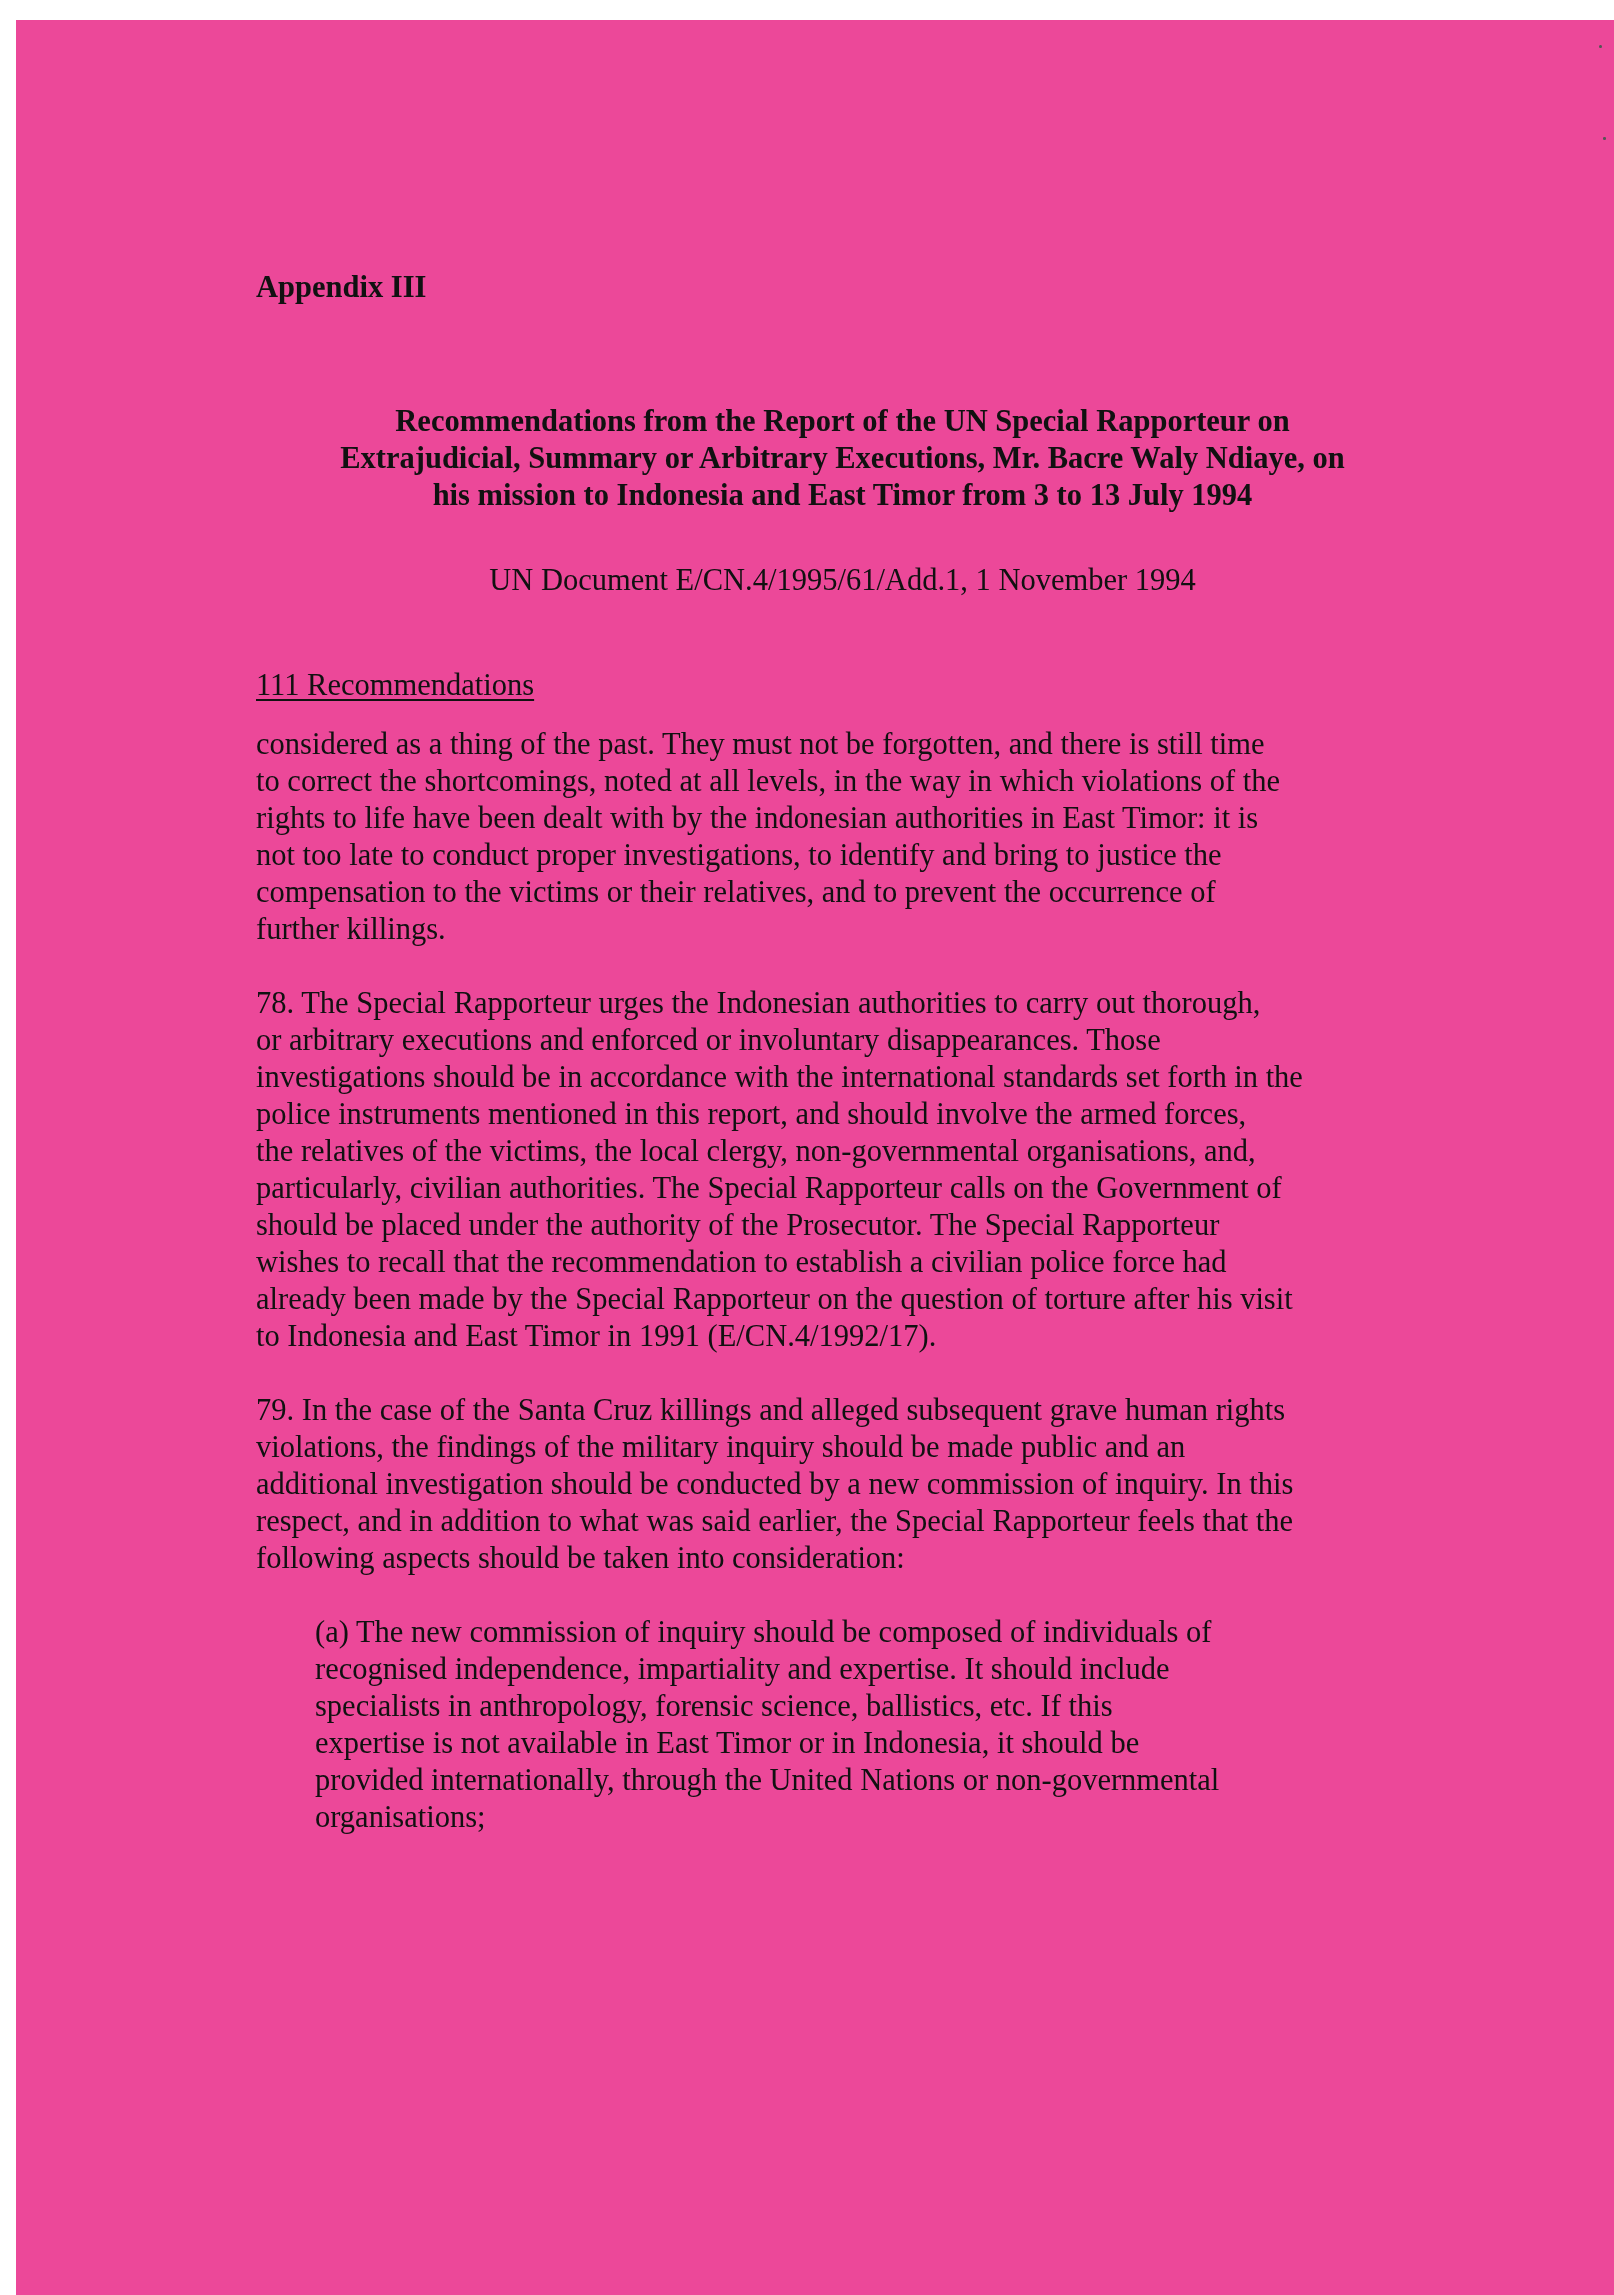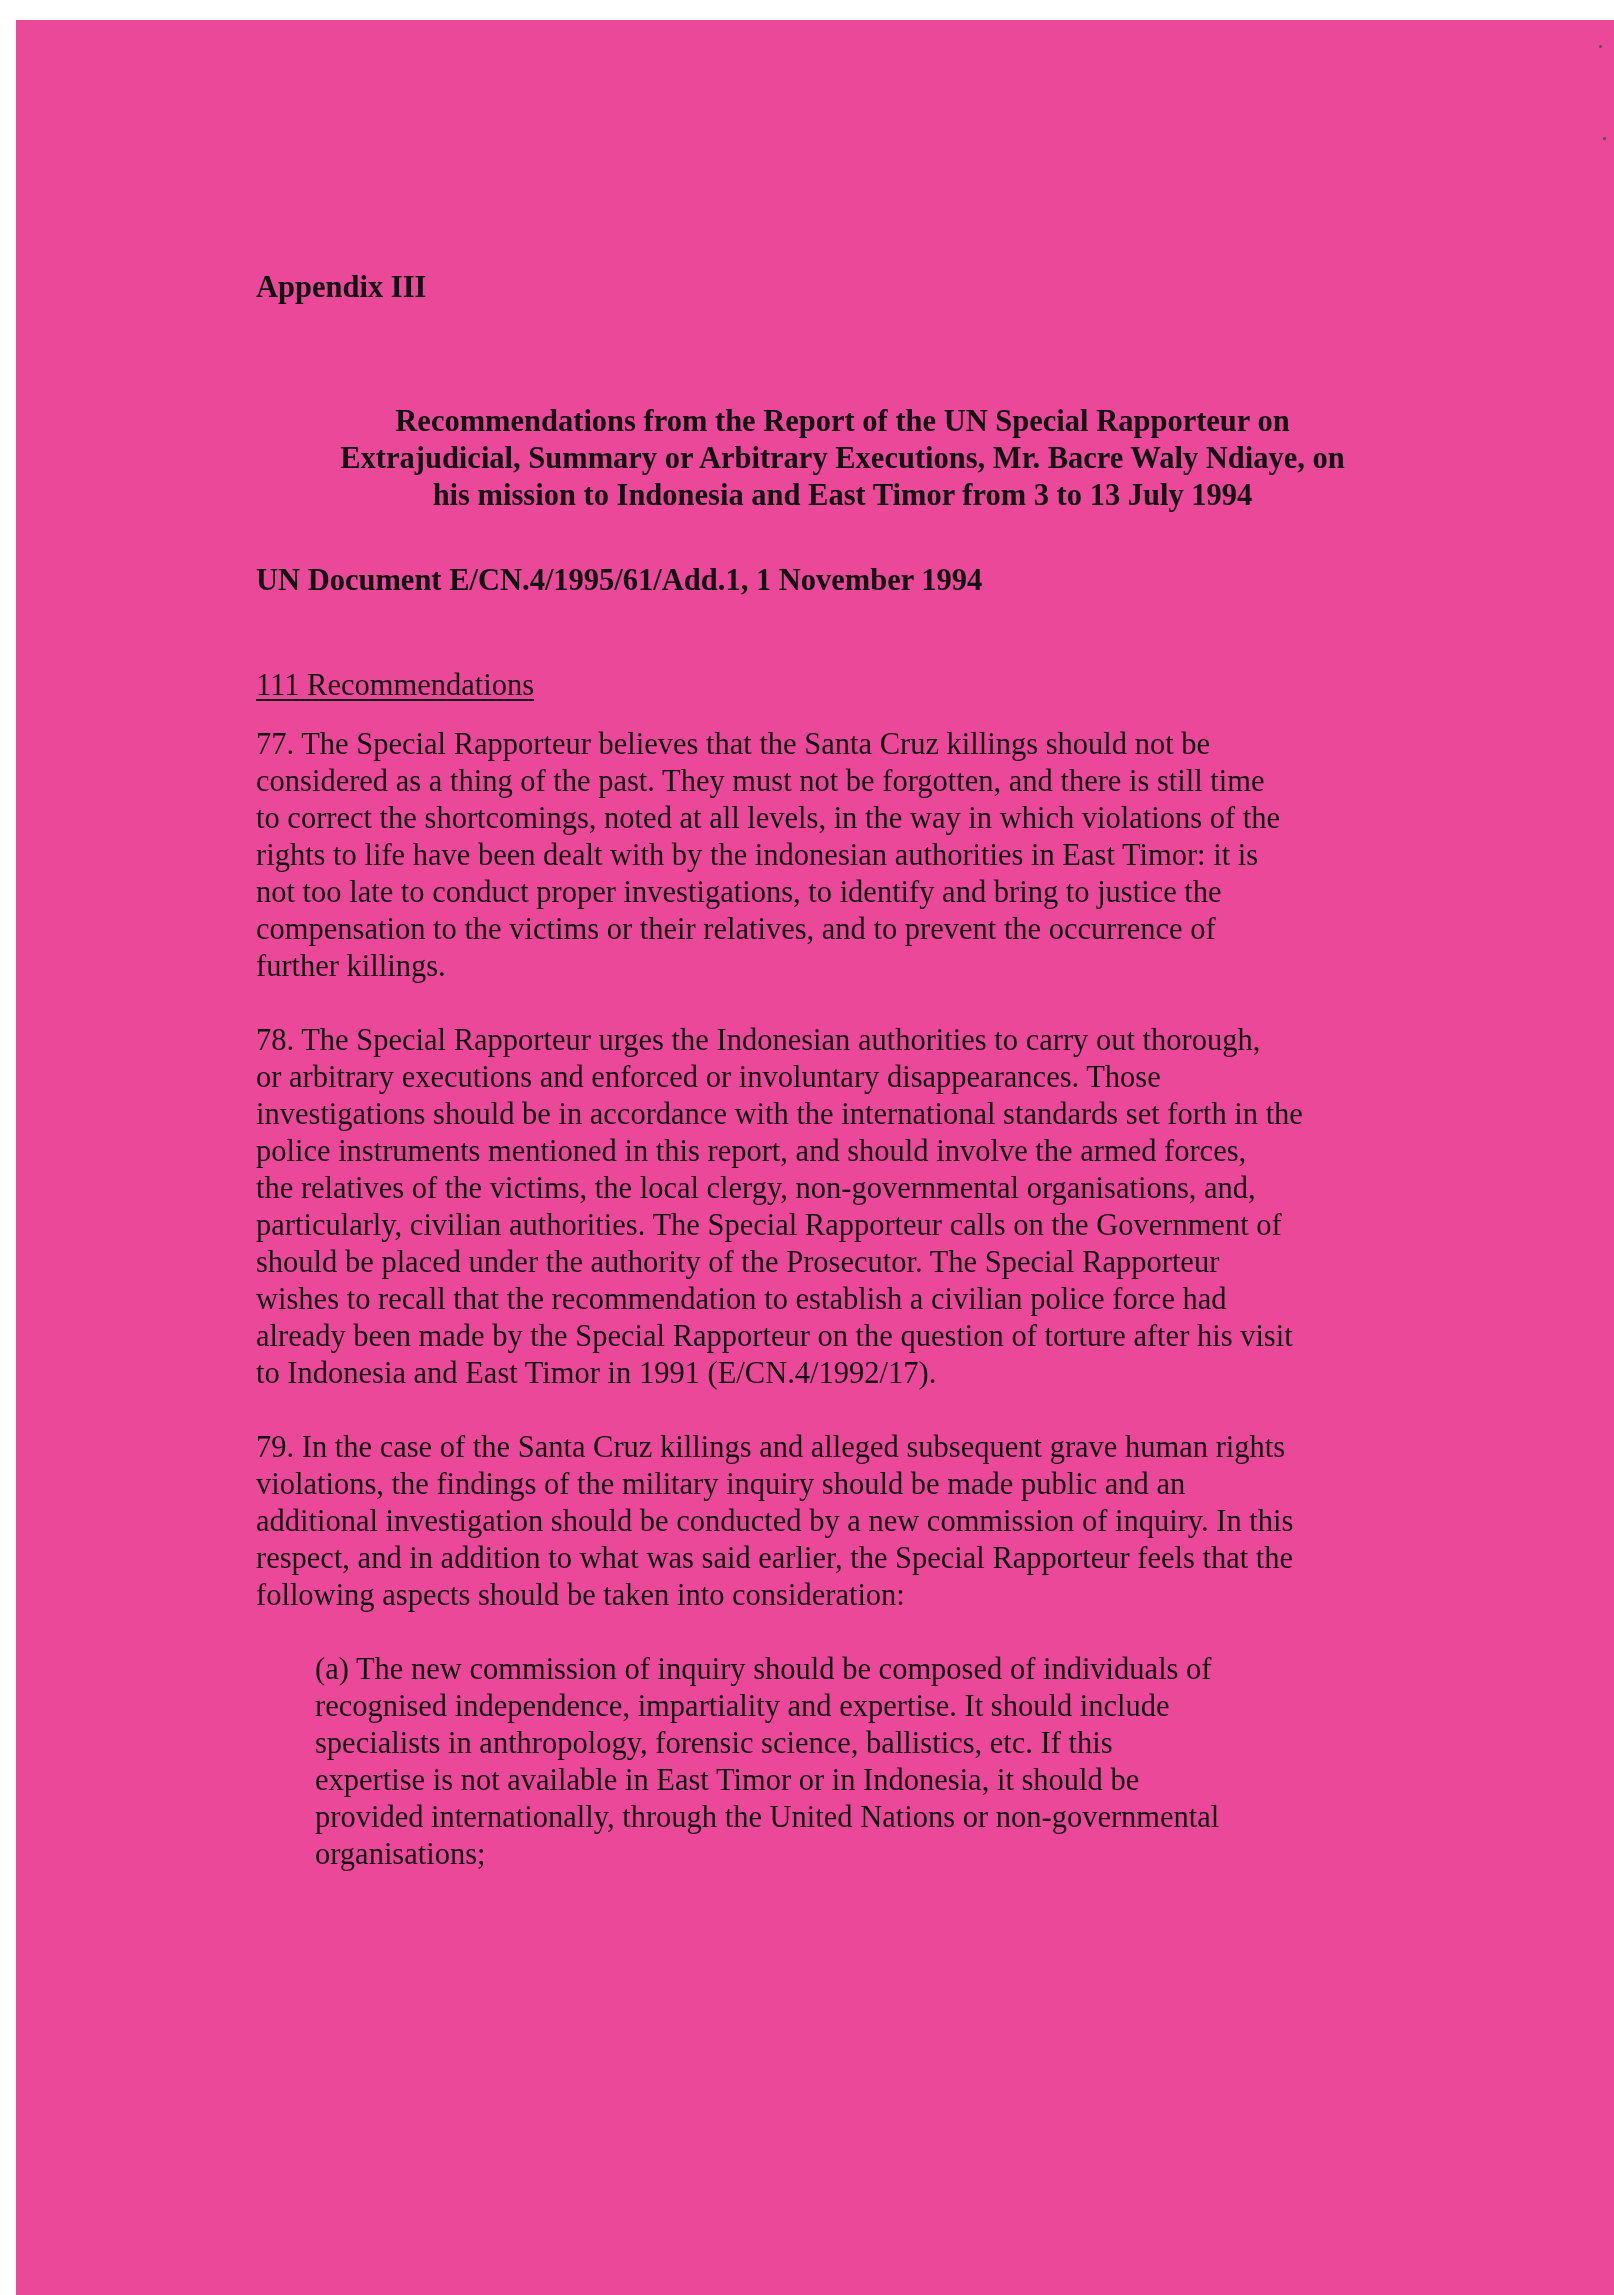--- a/index.html
+++ b/index.html
@@ -42,22 +42,22 @@
       font-weight: bold;
       font-size: 30.5px;
       line-height: 37px;
     }
     .title-line {
       display: block;
       white-space: nowrap;
     }
     .doc-ref {
       margin-top: 48px;
-      text-align: left;
-      font-weight: bold;
+      text-align: center;
+      font-weight: normal;
       white-space: nowrap;
     }
     .section-heading {
       margin-top: 68px;
       text-decoration: underline;
       text-underline-offset: 3.9px;
       text-decoration-thickness: 2px;
     }
     .para {
       margin-top: 37px;
@@ -94,21 +94,20 @@
       <span class="title-line">Recommendations from the Report of the UN Special Rapporteur on</span>
       <span class="title-line">Extrajudicial, Summary or Arbitrary Executions, Mr. Bacre Waly Ndiaye, on</span>
       <span class="title-line">his mission to Indonesia and East Timor from 3 to 13 July 1994</span>
     </div>
 
     <div class="doc-ref">UN Document E/CN.4/1995/61/Add.1, 1 November 1994</div>
 
     <div class="section-heading">111 Recommendations</div>
 
     <div class="para para-first">
-      <span class="line">77. The Special Rapporteur believes that the Santa Cruz killings should not be</span>
       <span class="line">considered as a thing of the past. They must not be forgotten, and there is still time</span>
       <span class="line">to correct the shortcomings, noted at all levels, in the way in which violations of the</span>
       <span class="line">rights to life have been dealt with by the indonesian authorities in East Timor: it is</span>
       <span class="line">not too late to conduct proper investigations, to identify and bring to justice the</span>
       <span class="line">compensation to the victims or their relatives, and to prevent the occurrence of</span>
       <span class="line">further killings.</span>
     </div>
 
     <div class="para">
       <span class="line">78. The Special Rapporteur urges the Indonesian authorities to carry out thorough,</span>

